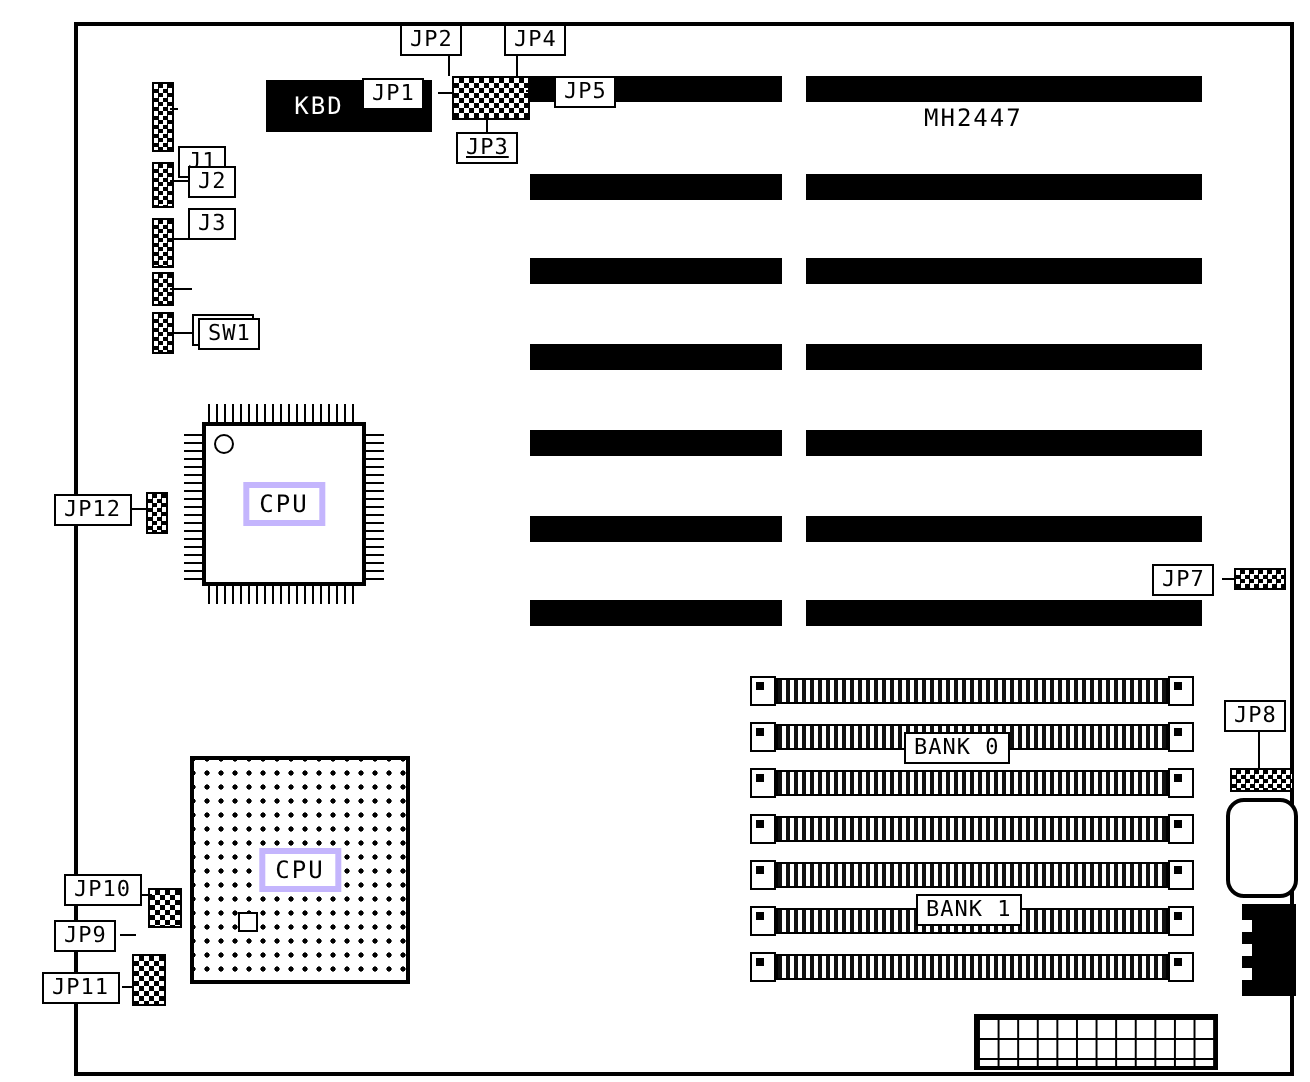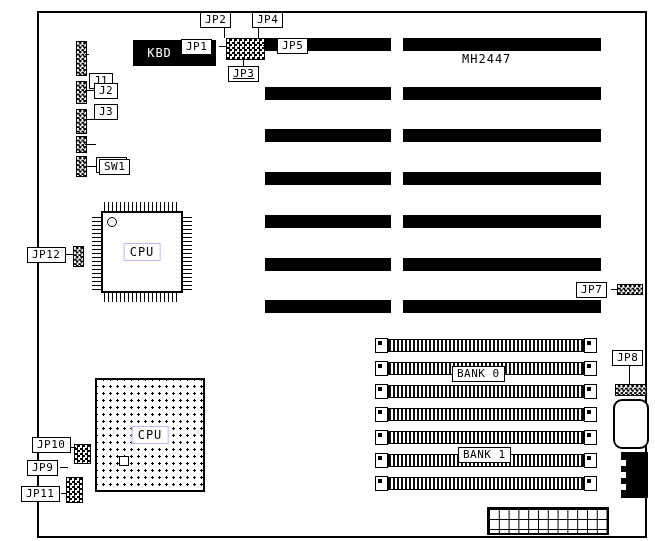--- a/index.html
+++ b/index.html
@@ -30,21 +30,21 @@
   .qfp-body{position:absolute;left:9px;top:9px;right:9px;bottom:9px;border:2px solid #000;background:#fff;}
   .pins-top{position:absolute;left:12px;right:12px;top:0;height:9px;
             background:repeating-linear-gradient(90deg,#000 0 1px,transparent 1px 4px);}
   .pins-bottom{position:absolute;left:12px;right:12px;bottom:0;height:9px;
             background:repeating-linear-gradient(90deg,#000 0 1px,transparent 1px 4px);}
   .pins-left{position:absolute;top:12px;bottom:12px;left:0;width:9px;
             background:repeating-linear-gradient(0deg,#000 0 1px,transparent 1px 4px);}
   .pins-right{position:absolute;top:12px;bottom:12px;right:0;width:9px;
             background:repeating-linear-gradient(0deg,#000 0 1px,transparent 1px 4px);}
   .pin1-dot{position:absolute;left:15px;top:15px;width:8px;height:8px;border:1px solid #000;border-radius:50%;background:#fff;}
-  .cpu-label{position:absolute;left:50%;top:50%;transform:translate(-50%,-50%);border:1px solid #c4b5fd;
+  .cpu-label{position:absolute;left:50%;top:50%;transform:translate(-50%,-50%);border:3px solid #c4b5fd;
              background:#fff;padding:1px 5px;font-size:12px;letter-spacing:1px;z-index:4;}
   .pga{position:absolute;border:2px solid #000;background-color:#fff;z-index:2;
        background-image:radial-gradient(circle,#000 1.2px,transparent 1.4px);
        background-size:7px 7px;background-position:3px 3px;}
   .pga-key{position:absolute;left:22px;bottom:24px;width:8px;height:8px;background:#fff;border:1px solid #000;}
   .power{position:absolute;border:2px solid #000;background:#fff;z-index:3;
          background-image:linear-gradient(#000 1px,transparent 1px),linear-gradient(90deg,#000 1px,transparent 1px);
          background-size:9.8px 10px;}
   .din{position:absolute;border:2px solid #000;border-radius:9px;background:#fff;z-index:3;}
   .kb-port{position:absolute;background:#000;z-index:4;}

